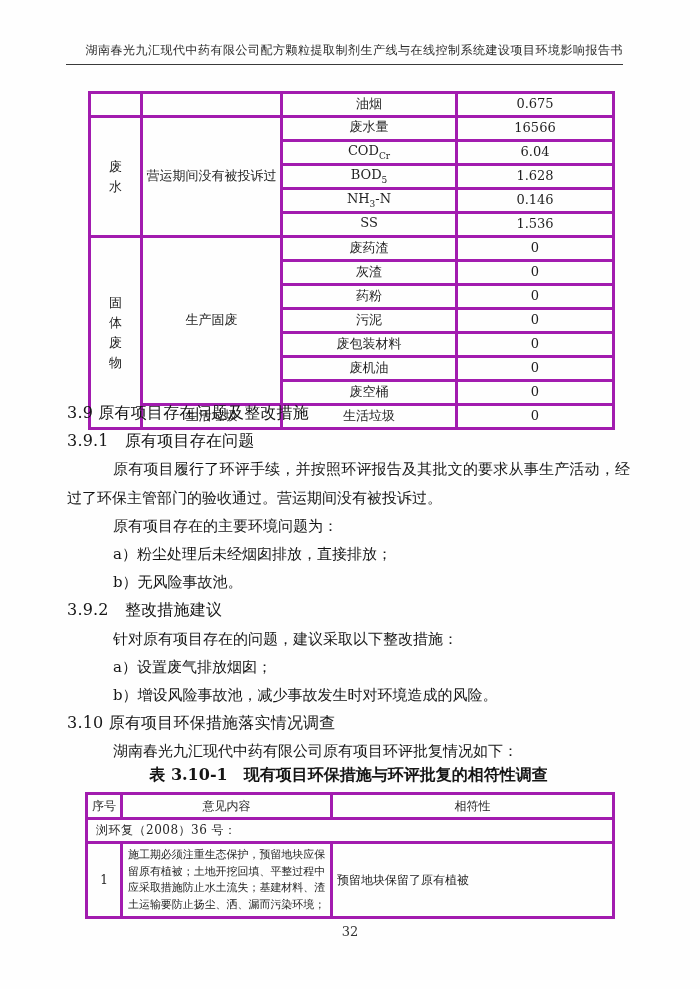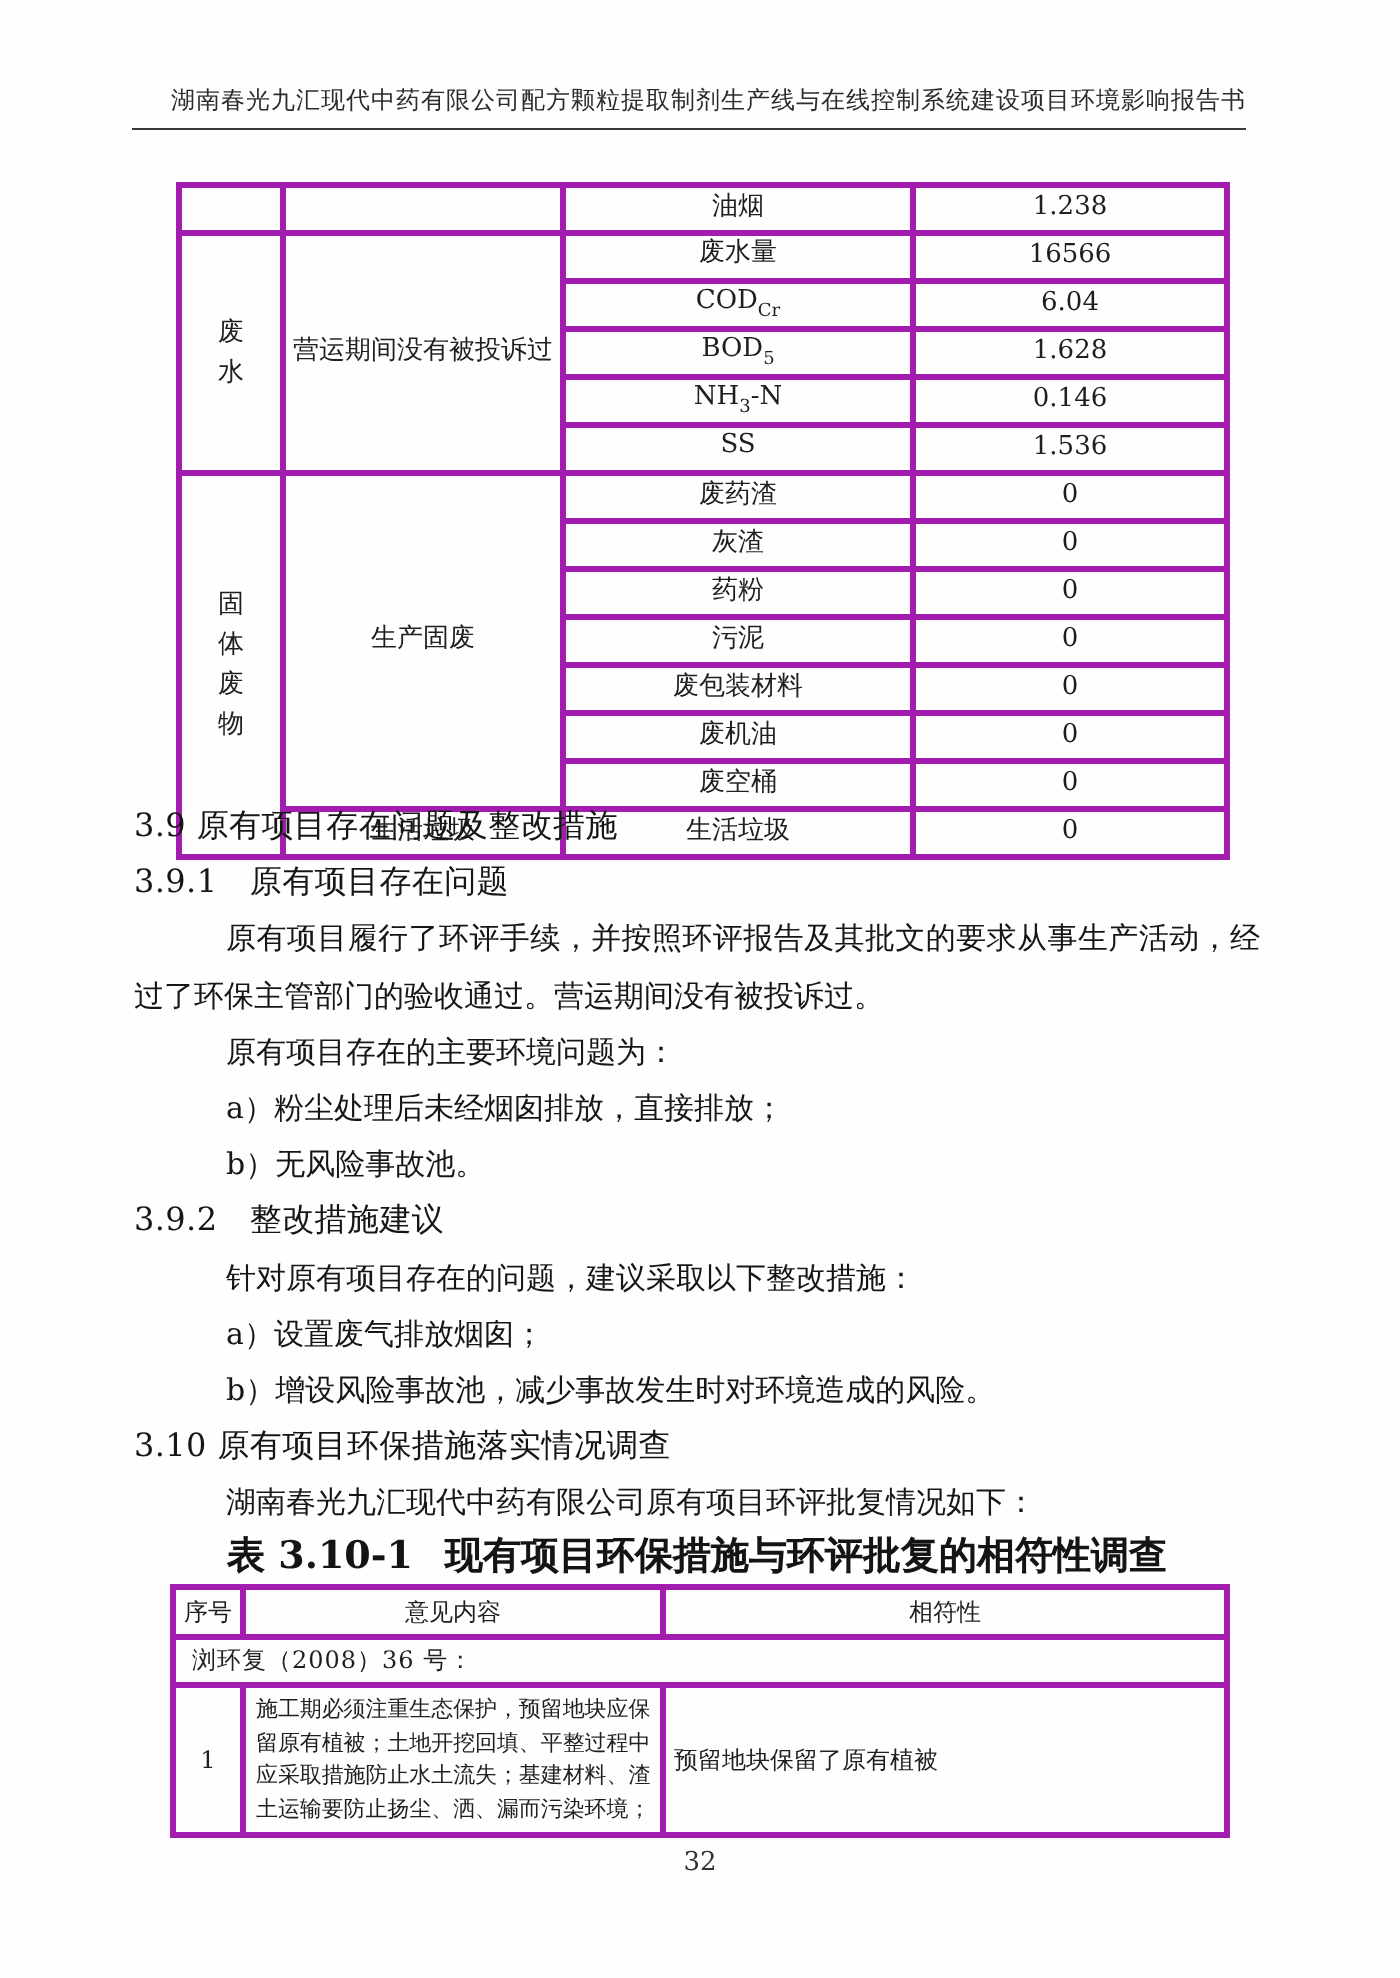--- a/index.html
+++ b/index.html
@@ -31,21 +31,21 @@
   .textflow{
     position:absolute;left:67px;top:399px;width:563px;
     font-size:15px;line-height:28.2px;text-align:justify;color:#161616;
   }
   .textflow p{margin:0;}
   .indent{text-indent:46px;}
   .heading{font-size:16px;letter-spacing:.2px;}
   
   .caption{
     position:absolute;left:85px;top:765px;width:527px;
-    text-align:center;font-weight:bold;font-size:19px;color:#141414;
+    text-align:center;font-weight:bold;font-size:16px;color:#141414;
   }
   .caption .cap-label{margin-right:16px;}
   
   .t2{position:absolute;left:85px;top:792px;width:527px;font-size:12px;}
   .t2 td{vertical-align:middle;padding:2px 4px;}
   .t2 .hrow td{height:18px;text-align:center;}
   .t2 .docrow td{height:17px;text-align:left;padding-left:8px;letter-spacing:.5px;}
   .t2 .no-cell{text-align:center;}
   .t2 .content-cell{
     font-size:11px;line-height:16.6px;text-align:justify;
@@ -69,21 +69,21 @@
       <col style="width:52px">
       <col style="width:140px">
       <col style="width:175px">
       <col style="width:157px">
     </colgroup>
   <tbody>
     <tr>
       <td></td>
       <td></td>
       <td>油烟</td>
-      <td>1.238</td>
+      <td>0.675</td>
     </tr>
     <tr class="sep">
       <td rowspan="5">
           <span class="vtext">废水</span>
         </td>
       <td rowspan="5">营运期间没有被投诉过</td>
       <td><span>废水量</span><sub></sub><span></span></td>
       <td>16566</td>
     </tr>
     <tr>

